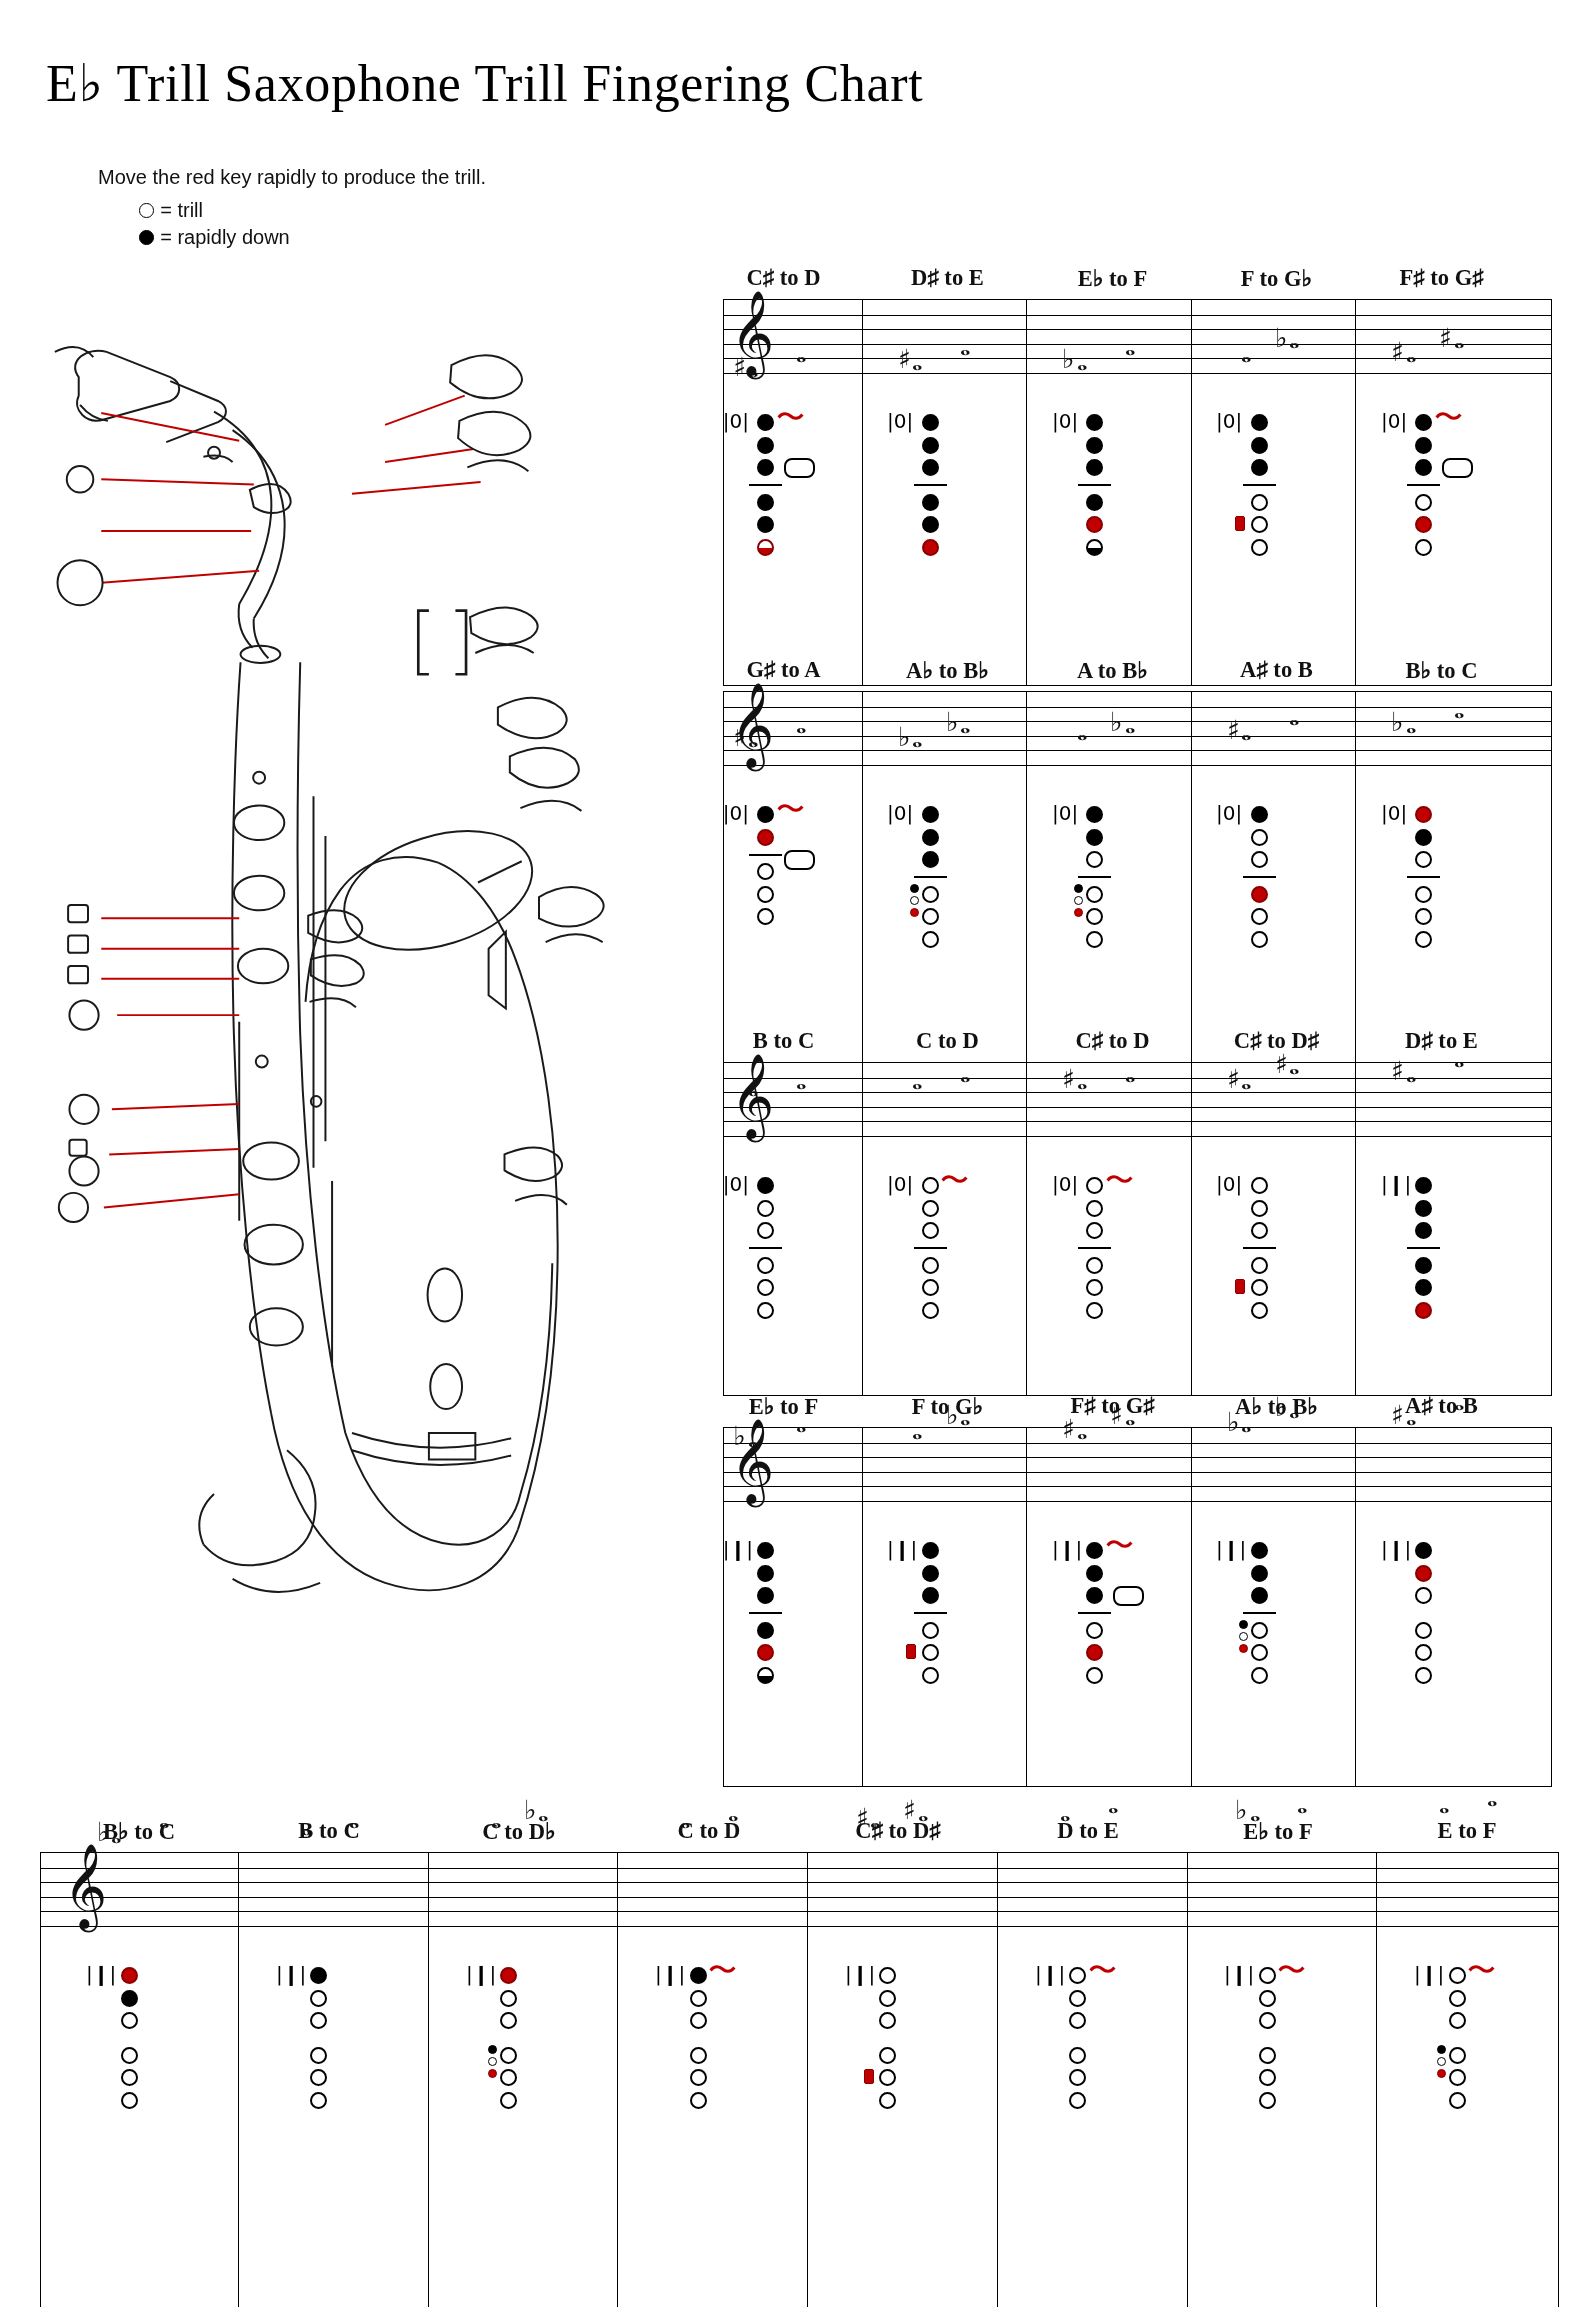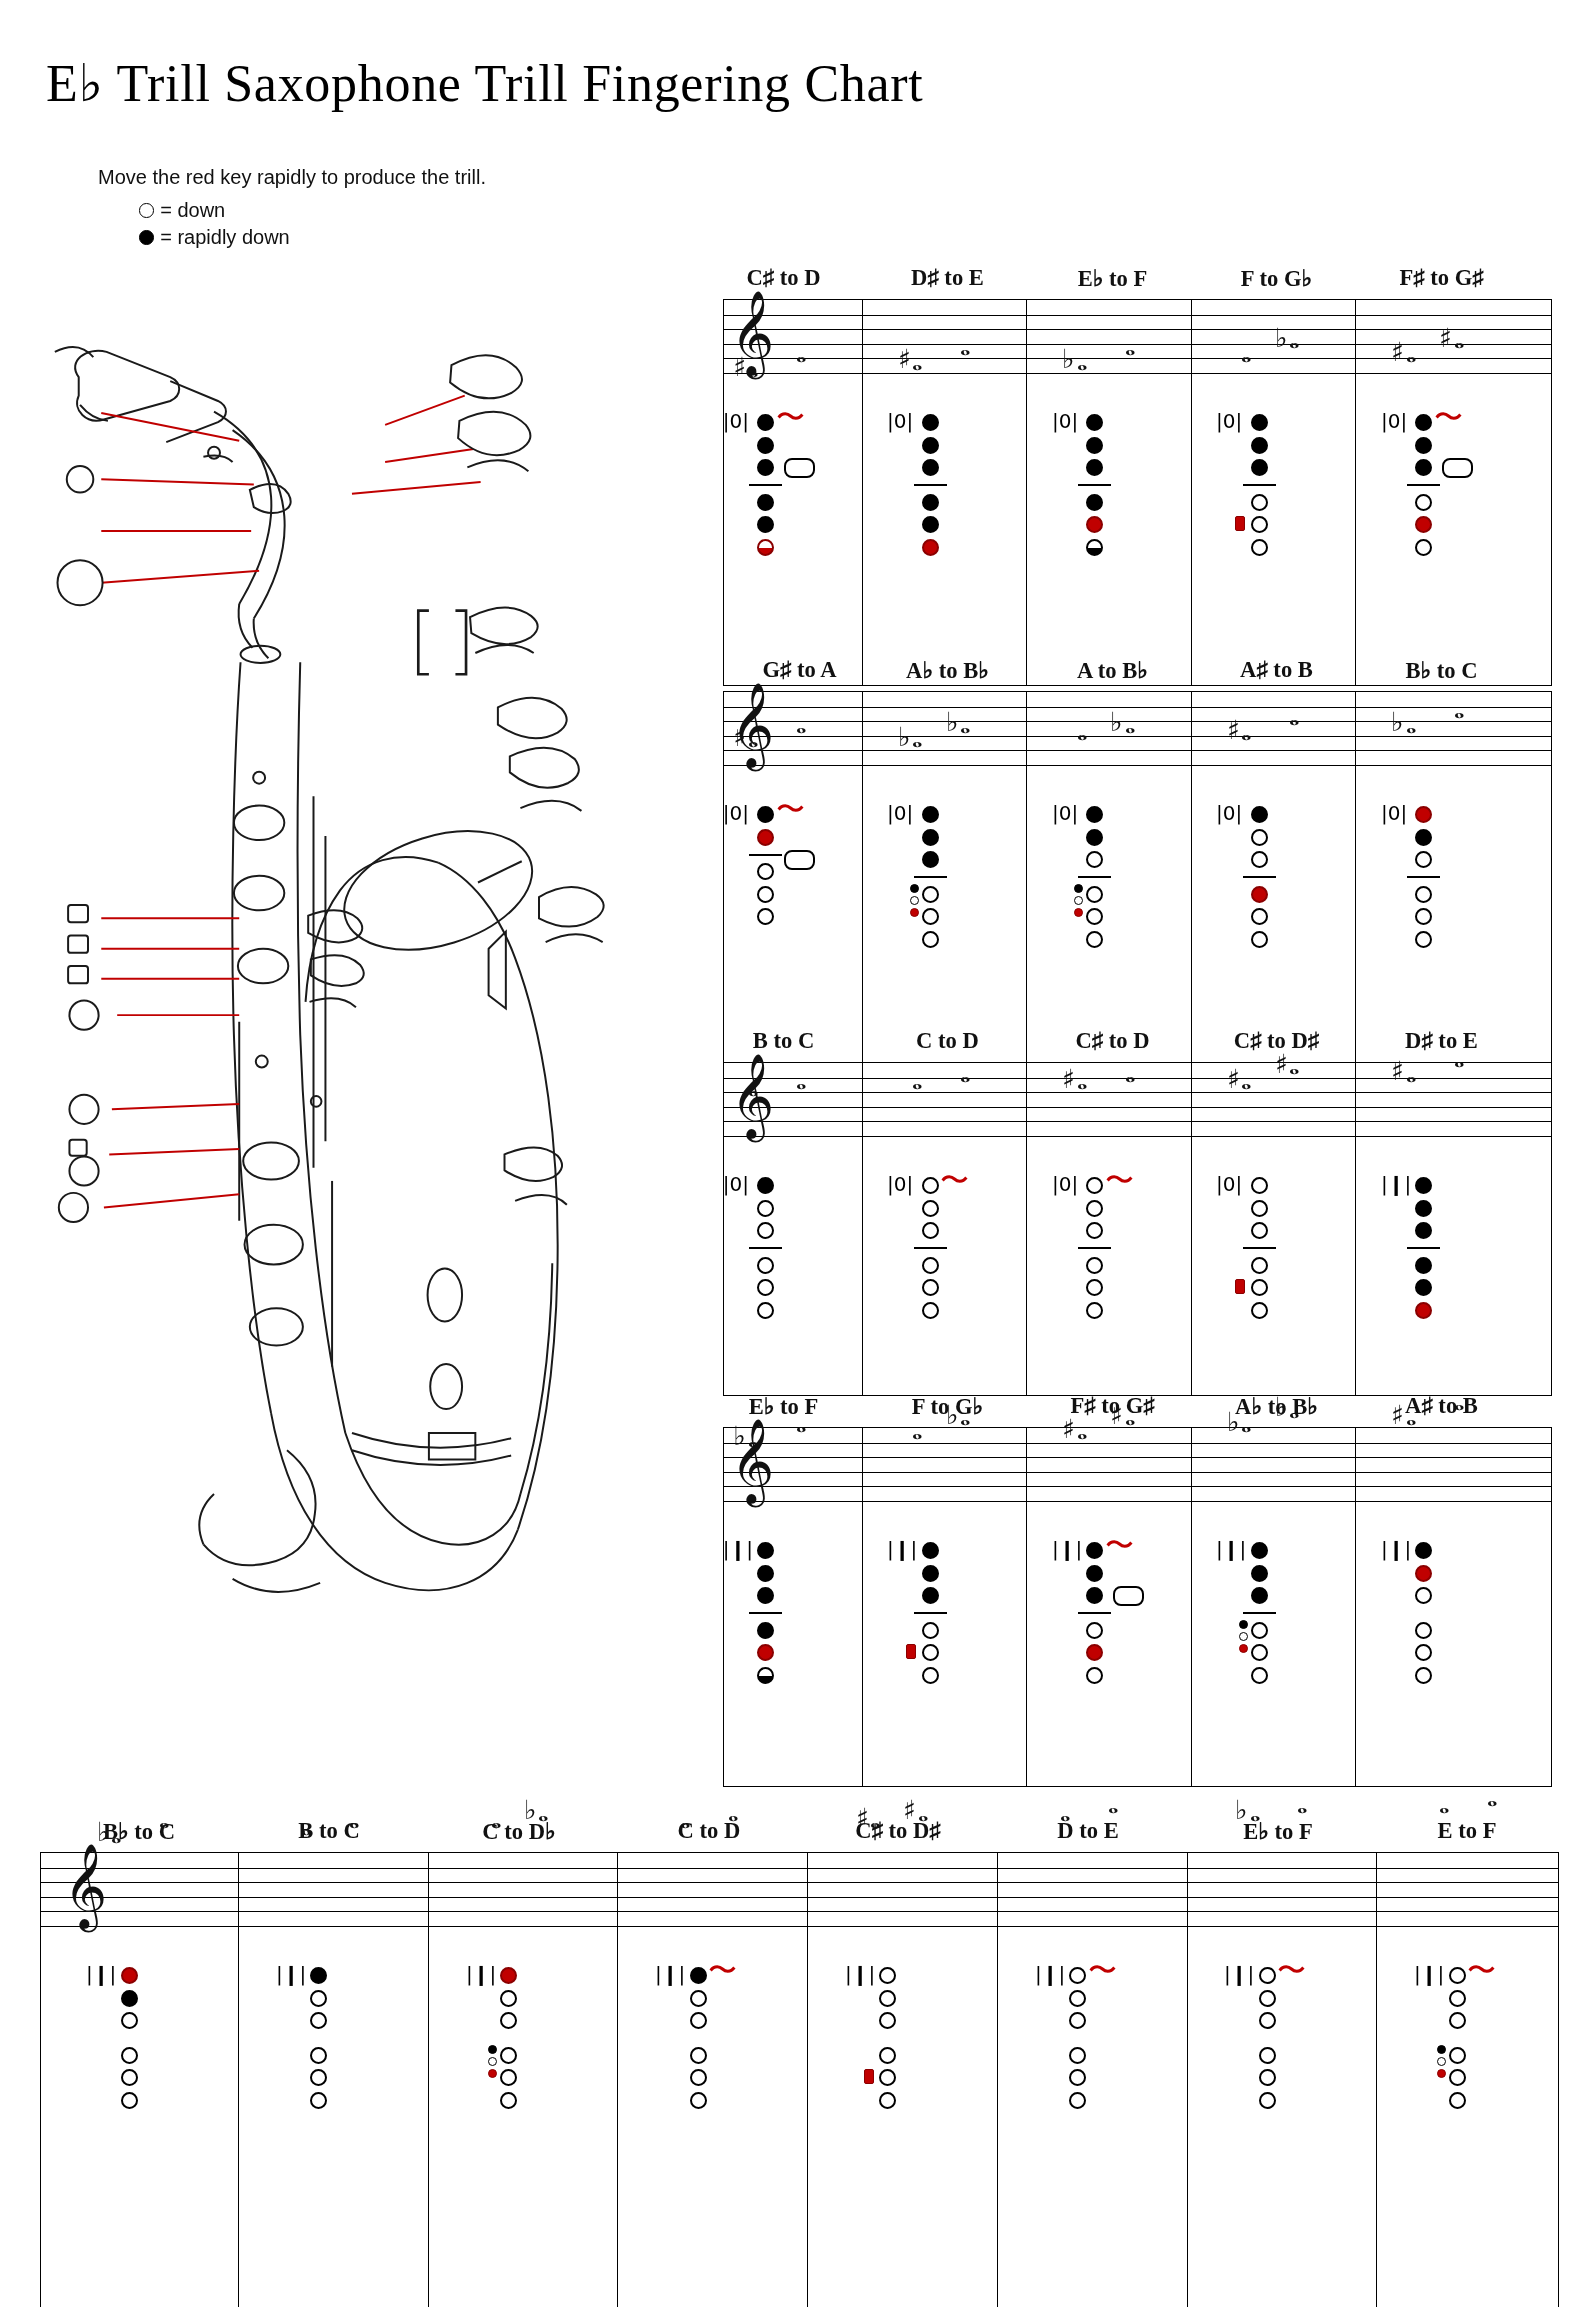--- a/index.html
+++ b/index.html
@@ -56,21 +56,21 @@
 </head>
 <body>
 
 <div class="title">
   <span>E♭ Trill Saxophone Trill Fingering Chart</span>
 </div>
 <div class="subtitle">Move the red key rapidly to produce the trill.</div>
 <div class="legend">
   <div>
     <span class="dot"></span>
-    <span>= down</span>
+    <span>= trill</span>
   </div>
   <div>
     <span class="dot filled"></span>
     <span>= rapidly down</span>
   </div>
 </div>
 
 <div class="sax-area">
 <svg width="677" height="1479" viewBox="0 0 1020 2230" xmlns="http://www.w3.org/2000/svg">
   <g fill="none" stroke="#1a1a1a" stroke-width="3">
@@ -266,21 +266,21 @@
         <div class="hole closed" style="left: 691px; top: 159px;"></div>
         <div class="bar" style="left: 683px; top: 184px; width: 33px;"></div>
         <div class="hole" style="left: 691px; top: 194px;"></div>
         <div class="hole red" style="left: 691px; top: 216px;"></div>
         <div class="hole" style="left: 691px; top: 239px;"></div>
         <div style="position: absolute; left: 718px; top: 158px; width: 26.5px; height: 16px; border: 2px solid rgb(0, 0, 0); border-radius: 8px; background: rgb(255, 255, 255);"></div>
       </div>
     </div>
     <div class="band" style="left: 723px; top: 657px; width: 829px;">
       <div class="row-labels">
-        <span style="left: 76px; width: 165px; margin-left: -82px;">G♯  to  A</span>
+        <span style="left: 60px; width: 165px; margin-left: -82px;">G♯  to  A</span>
         <span style="left: 224px; width: 165px; margin-left: -82px;">A♭  to  B♭</span>
         <span style="left: 389px; width: 165px; margin-left: -82px;">A  to  B♭</span>
         <span style="left: 553px; width: 165px; margin-left: -82px;">A♯  to  B</span>
         <span style="left: 718px; width: 165px; margin-left: -82px;">B♭  to  C</span>
       </div>
       <div class="staffbox" style="height: 385px;">
         <div class="staff-lines">
           <i style="top: 14.6px;"></i>
           <i style="top: 29px;"></i>
           <i style="top: 44px;"></i>

